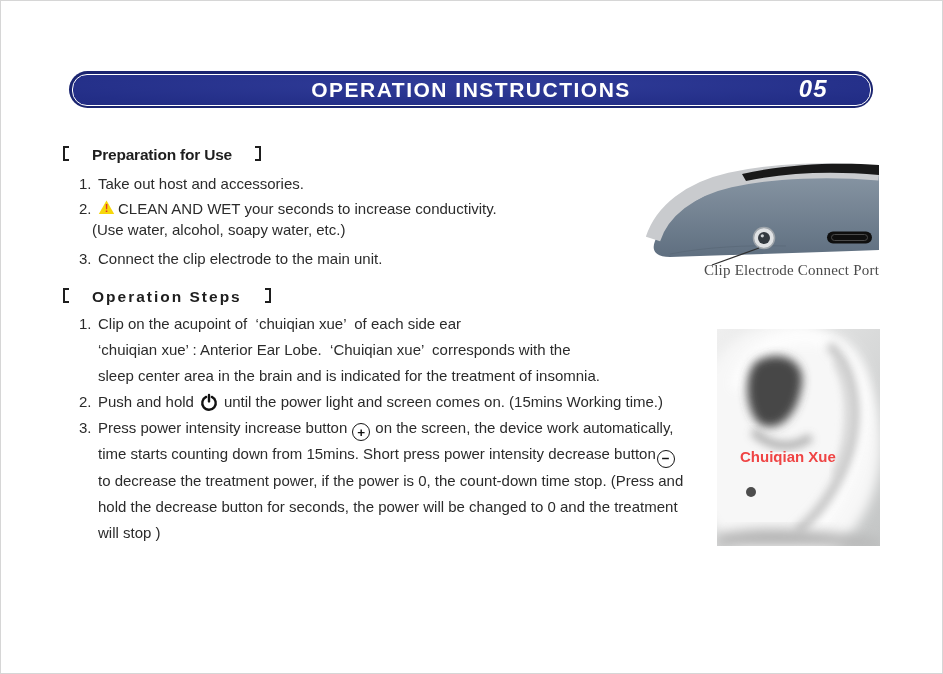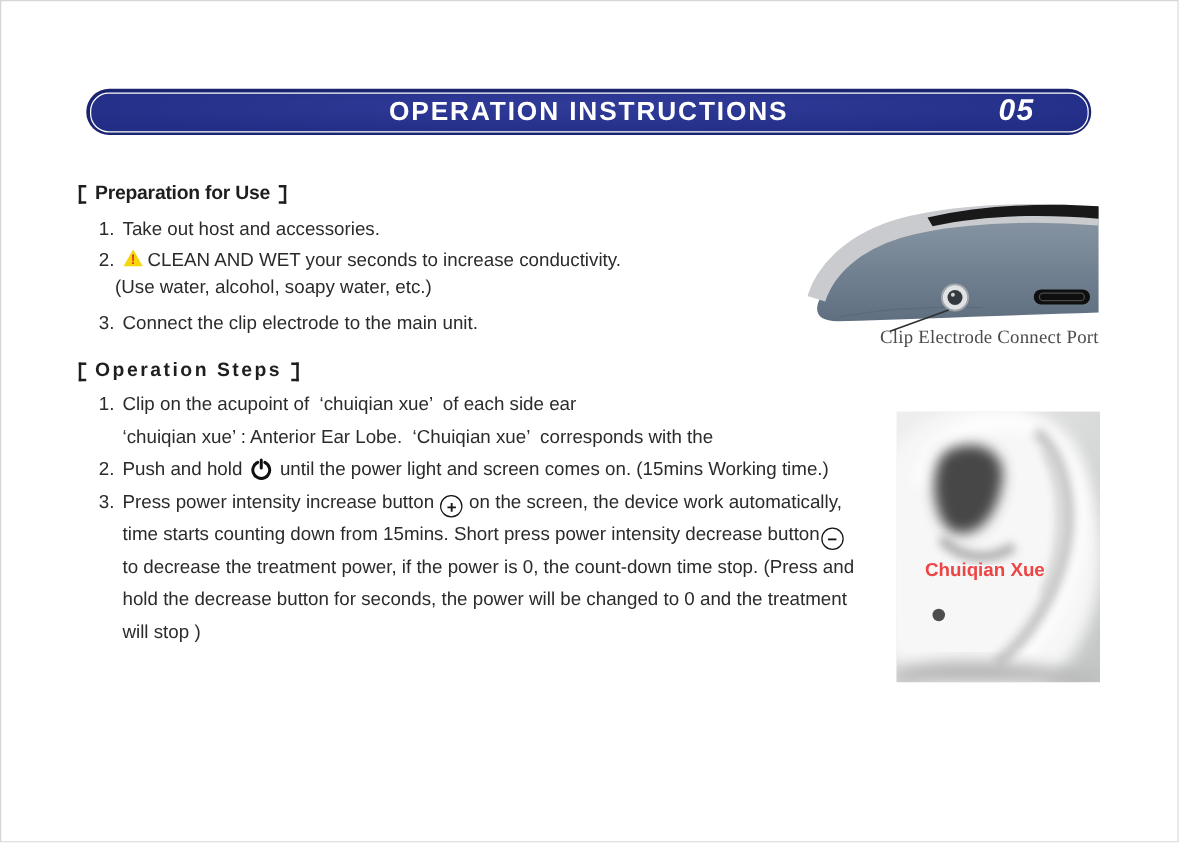--- a/index.html
+++ b/index.html
@@ -23,21 +23,21 @@
   }
   .banner-num{
     position:absolute;right:42px;top:50%;transform:translateY(-54%);
     color:#ffffff;font-weight:700;font-style:italic;font-size:24px;letter-spacing:1px;
   }
   
   .bk{display:inline-block;width:6px;height:15px;border:2.4px solid #1e1e1e;box-sizing:border-box;flex:none;}
   .bk-open{border-right:none;margin-right:7px;}
   .bk-close{border-left:none;margin-left:7px;}
   
-  .sec-heading{display:flex;align-items:center;font-weight:700;font-size:15.5px;color:#1e1e1e;}
+  .sec-heading{display:flex;align-items:flex-start;font-weight:700;font-size:15.5px;color:#1e1e1e;gap:16px;}
   .prep{position:absolute;left:62px;top:145px;width:620px;}
   .prep .sec-heading{letter-spacing:-0.2px;}
   .ops{position:absolute;left:62px;top:287px;width:665px;}
   .ops .sec-heading{letter-spacing:2px;}
   .prow,.orow{display:flex;}
   .pnum,.onum{flex:none;width:19px;margin-left:16px;}
   .prow{line-height:21px;font-size:15px;margin-top:4px;}
   .pcont{margin-left:29px;line-height:21px;font-size:15px;}
   .prep .gap{margin-top:8px;}
   .prep .first{margin-top:9px;}
@@ -110,20 +110,21 @@
       <span class="bk bk-open"></span>
       <span>Operation Steps</span>
       <span class="bk bk-close"></span>
     </div>
 
     <div class="orow first">
       <span class="onum">1.</span>
       <span class="oline">Clip on the acupoint of  ‘chuiqian xue’  of each side ear</span>
     </div>
     <div class="oline ocont">‘chuiqian xue’ : Anterior Ear Lobe.  ‘Chuiqian xue’  corresponds with the</div>
+    <div class="oline ocont">sleep center area in the brain and is indicated for the treatment of insomnia.</div>
 
     <div class="orow">
       <span class="onum">2.</span>
       <span class="oline"><span>Push and hold</span><svg class="pow-ic" width="18" height="18" viewBox="0 0 24 24">
             <path d="M12 2.6v8.6" stroke="#111" stroke-width="3.2" stroke-linecap="round" fill="none"></path>
             <path d="M8.2 5.2a9 9 0 1 0 7.6 0" stroke="#111" stroke-width="3.2" stroke-linecap="round" fill="none"></path>
           </svg><span>until the power light and screen comes on. (15mins Working time.)</span></span>
     </div>
 
     <div class="orow">

